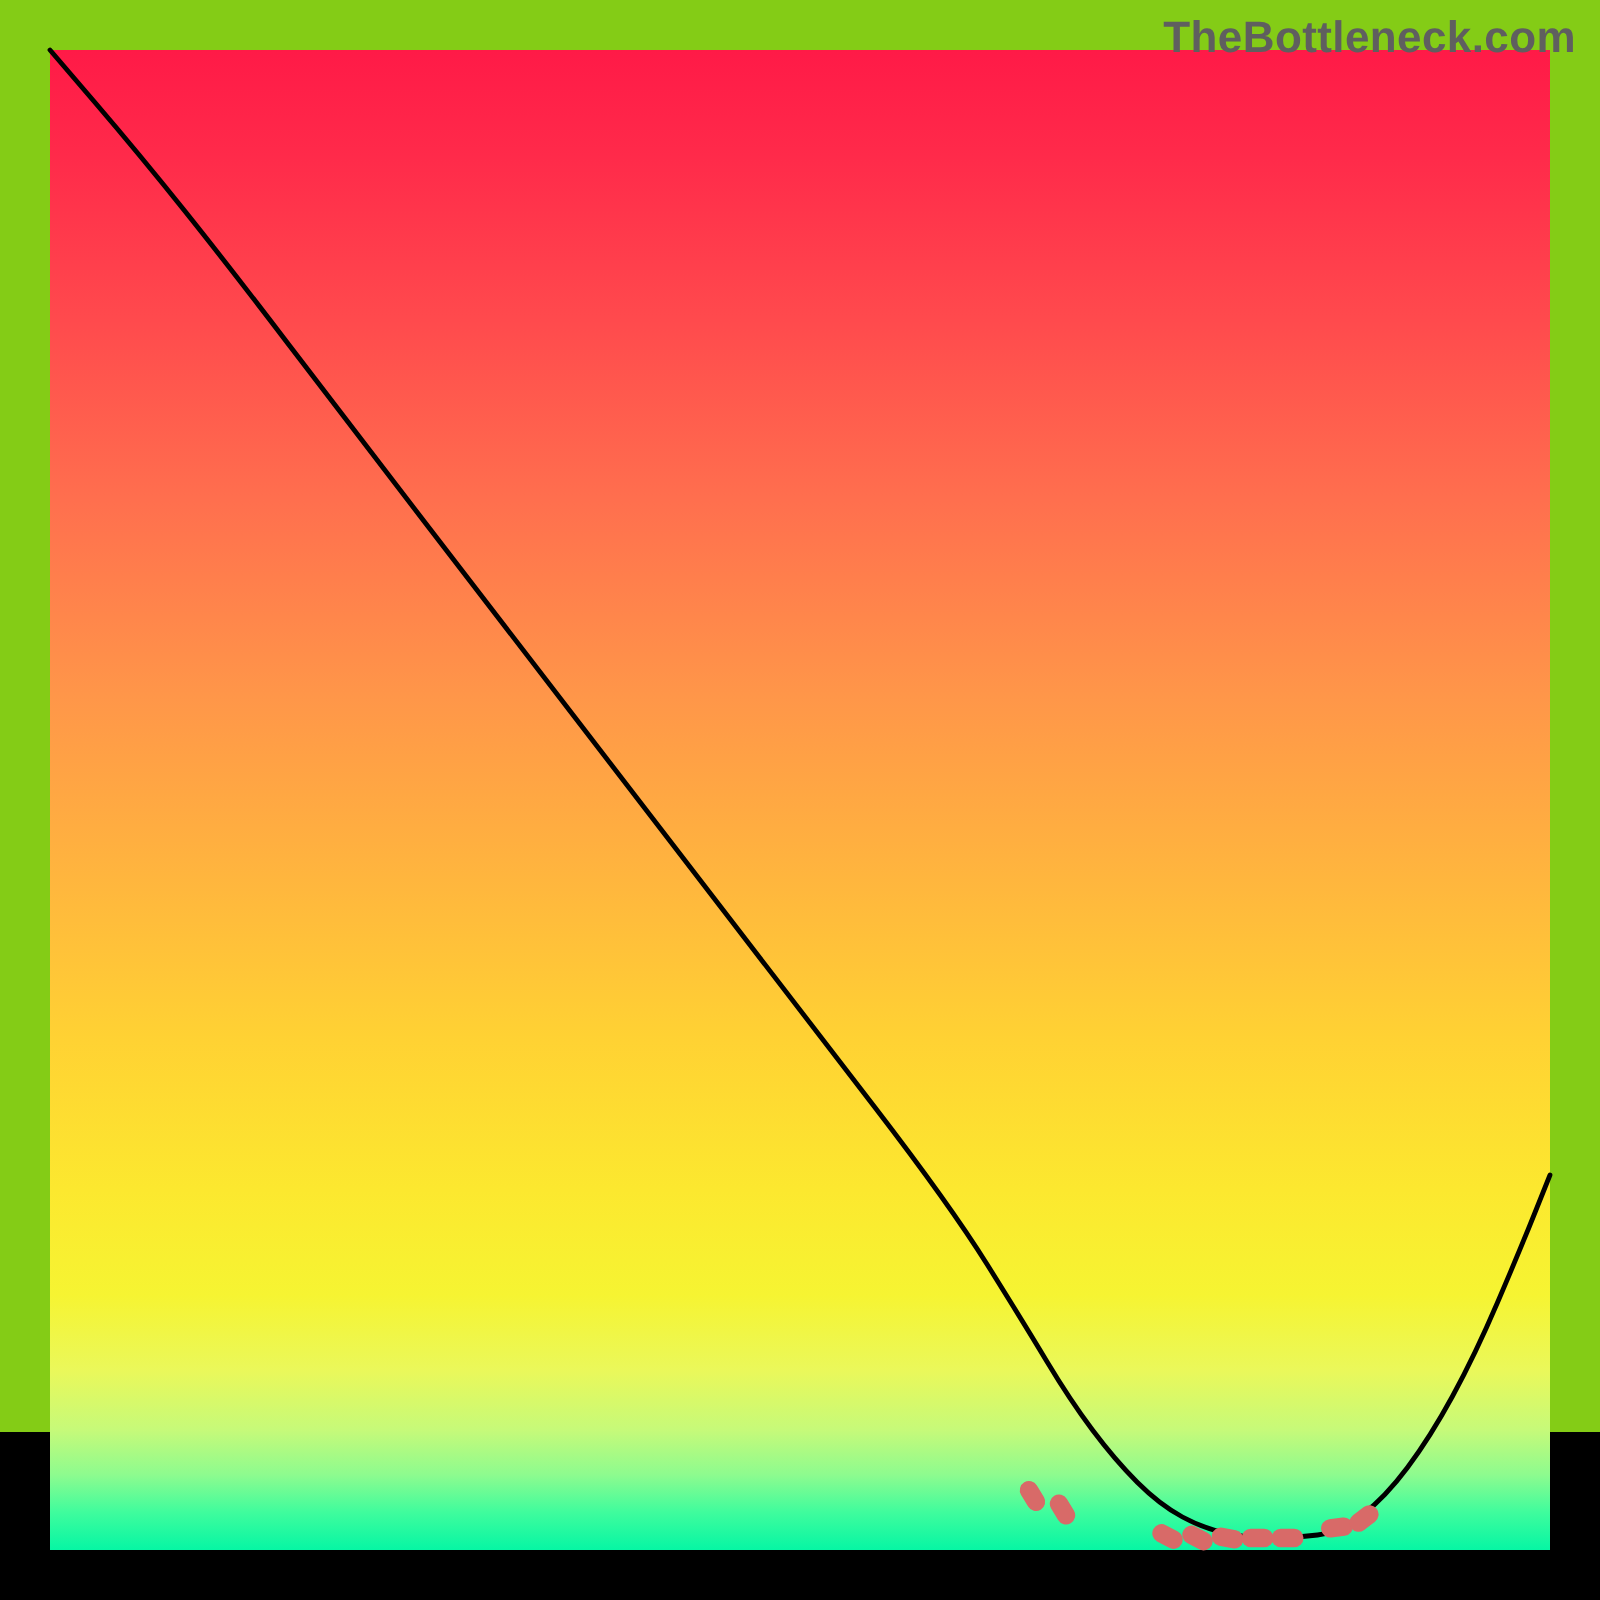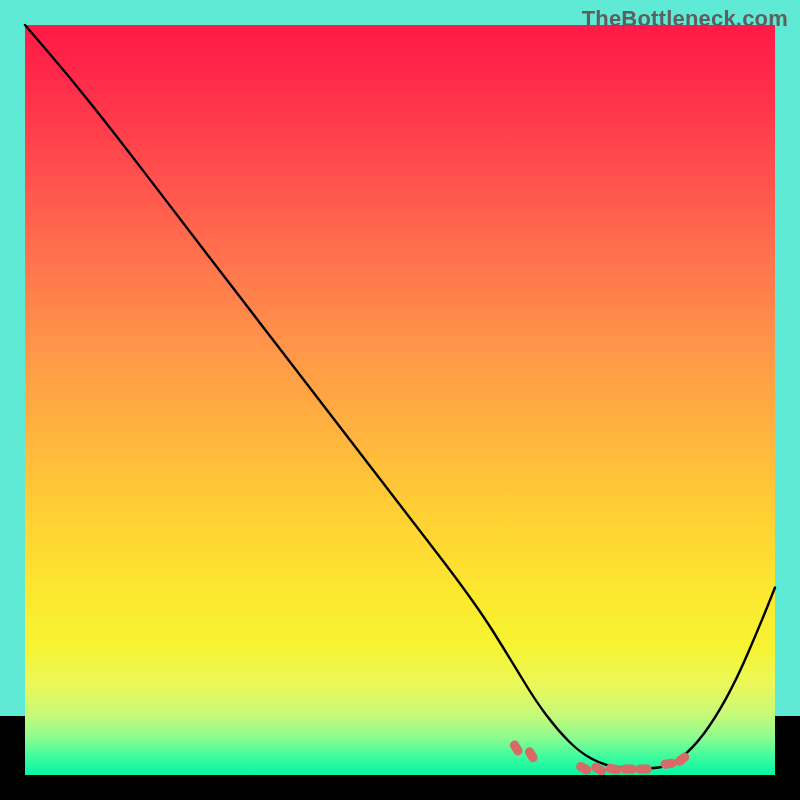--- a/index.html
+++ b/index.html
@@ -8,21 +8,21 @@
     width: 800px;
     height: 800px;
     background: #000;
     overflow: hidden;
     font-family: Arial, Helvetica, sans-serif;
   }
   .frame {
     position: relative;
     width: 800px;
     height: 716px;
-    background: #5eead4;
+    background: #84cc16;
   }
   .attribution {
     position: absolute;
     top: 6px;
     right: 12px;
     color: #5f5f5f;
     font-size: 22px;
     font-weight: 600;
     letter-spacing: 0.2px;
     z-index: 10;

